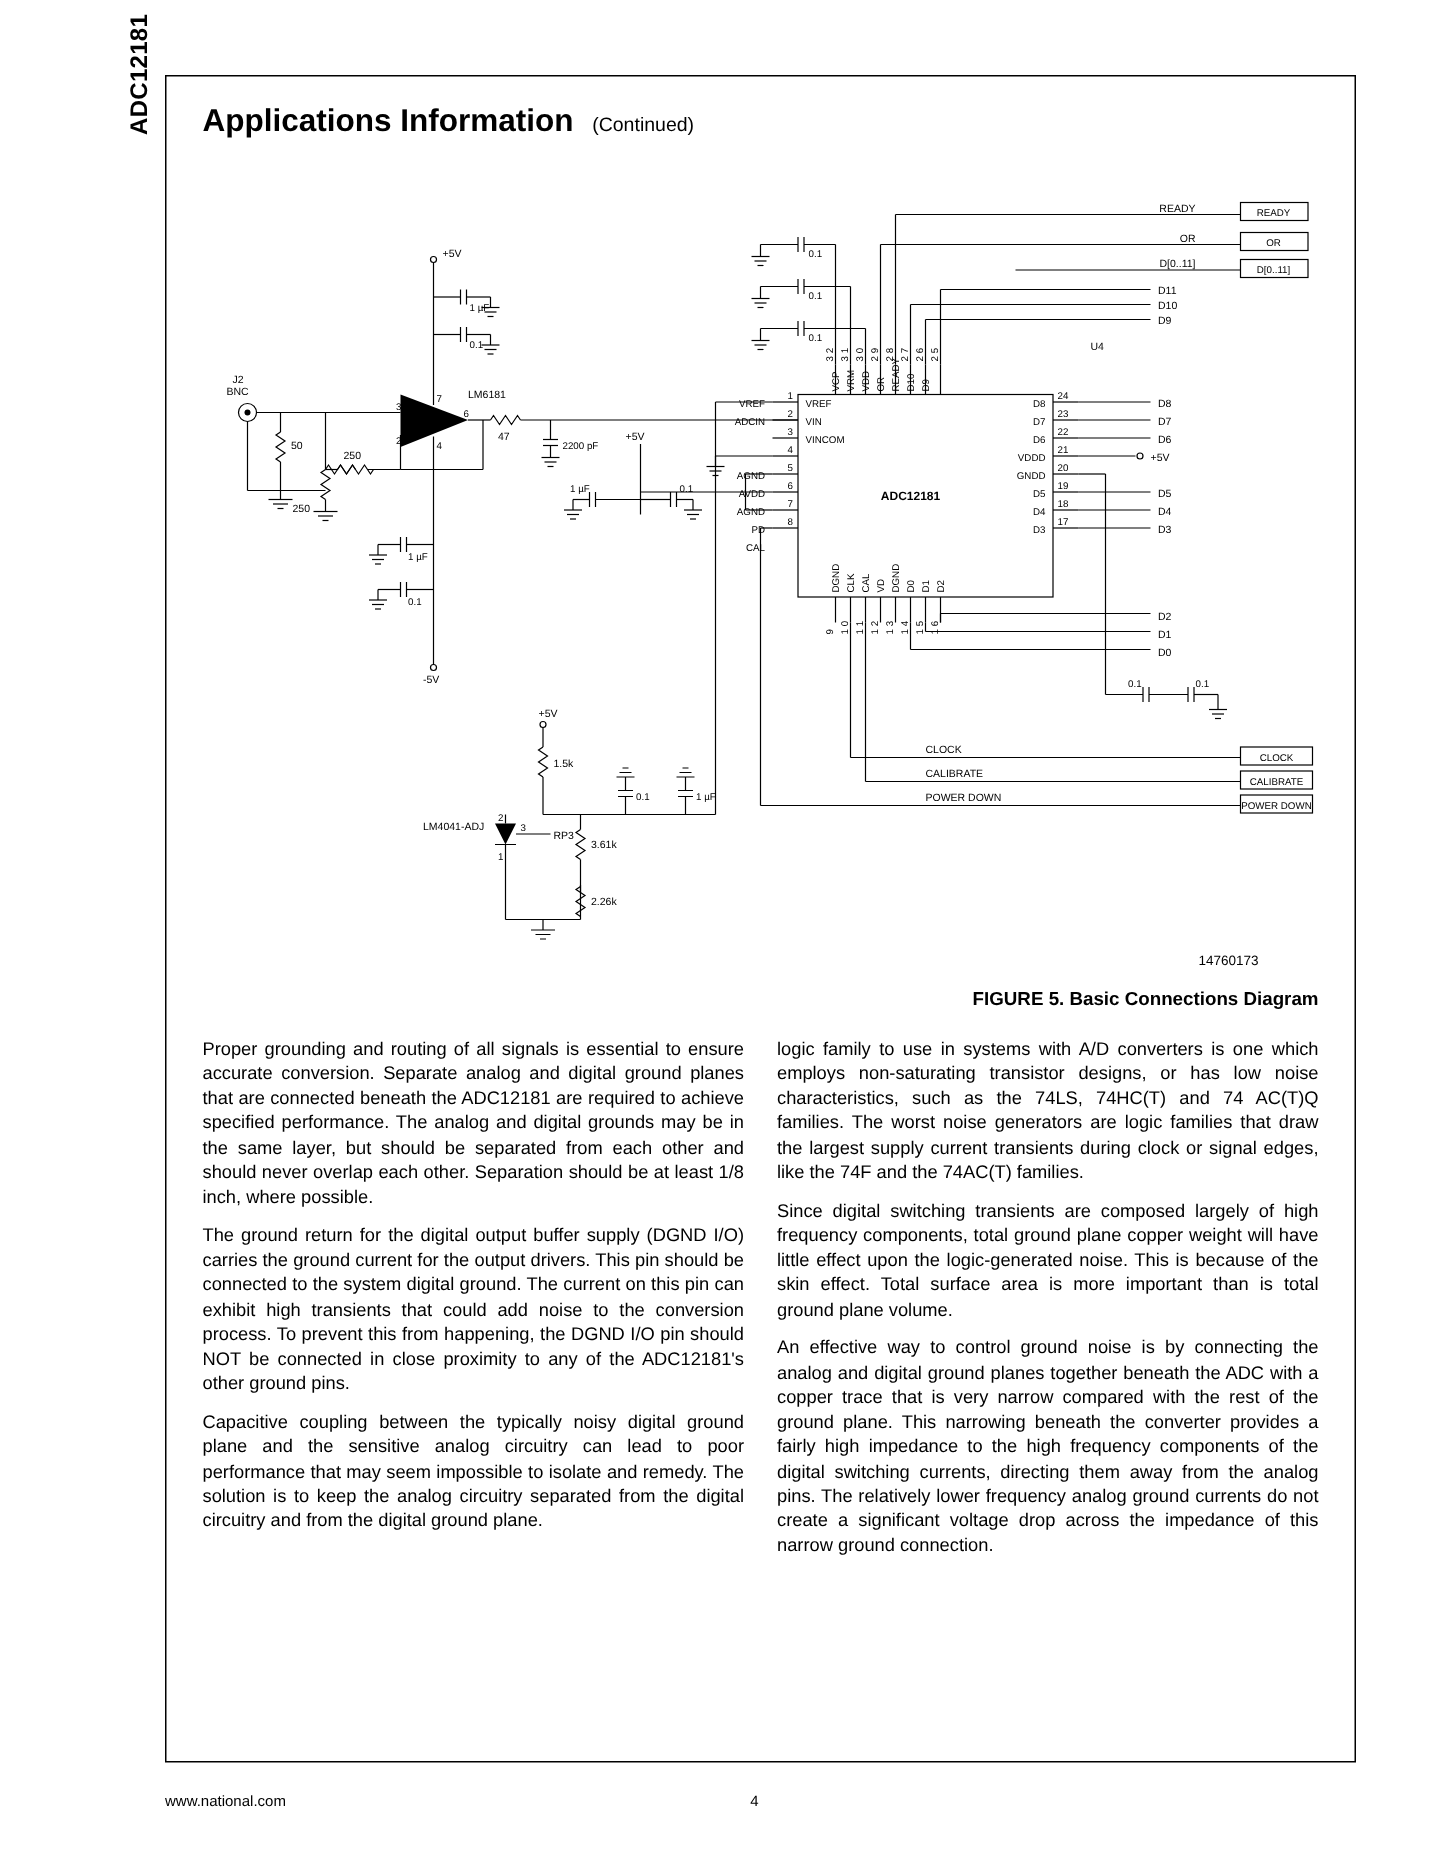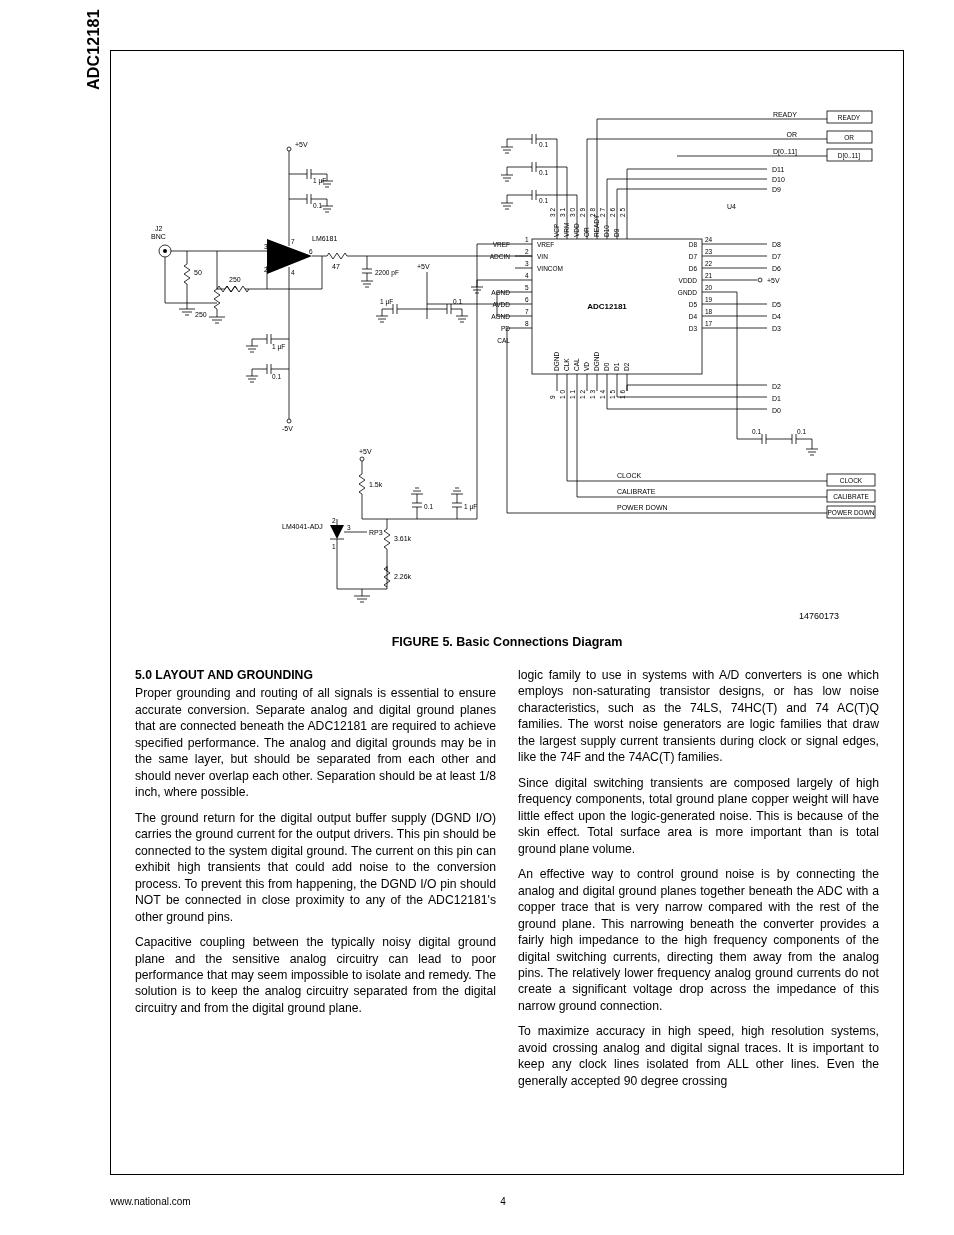--- a/index.html
+++ b/index.html
@@ -46,21 +46,21 @@
     margin-bottom: 8px;
   }
   .figure-area svg { display: block; margin: 0 auto; }
   .fig-id {
     text-align: right;
     font-size: 9px;
     margin-top: 2px;
     padding-right: 40px;
   }
   .fig-caption {
-    text-align: center;
+    text-align: right;
     font-size: 12.5px;
     font-weight: bold;
     margin-top: 14px;
     margin-bottom: 18px;
   }
   .columns {
     display: flex;
     gap: 22px;
     font-size: 12.2px;
     line-height: 1.35;
@@ -90,20 +90,24 @@
   .tb { font-weight: bold; }
   line, rect, polyline, path, circle { stroke: #000; stroke-width: 0.8; fill: none; }
   .fill { fill: #000; stroke: none; }
 </style>
 </head>
 <body>
 
 <div class="sidebar-title">ADC12181</div>
 
 <div class="main">
+  <div>
+    <span class="section-title">Applications Information</span>
+    <span class="continued">(Continued)</span>
+  </div>
 
   <div class="figure-area">
     <svg viewBox="0 0 740 520" width="740" height="520">
 
       <text x="18" y="142" class="t7">J2</text>
       <text x="14" y="150" class="t7">BNC</text>
       <circle cx="28" cy="162" r="6"></circle>
       <circle cx="28" cy="162" r="2" class="fill"></circle>
       <line x1="34" y1="162" x2="130" y2="162"></line>
 
@@ -528,30 +532,28 @@
 
       <line x1="340" y1="430" x2="340" y2="155"></line>
         <line x1="340" y1="155" x2="378" y2="155"></line>
     </svg>
     <div class="fig-id">14760173</div>
     <div class="fig-caption">FIGURE 5. Basic Connections Diagram</div>
   </div>
 
   <div class="columns">
     <div class="col">
-      <div class="sub-head">5.0 LAYOUT AND GROUNDING</div>
       <p class="para">Proper grounding and routing of all signals is essential to ensure accurate conversion. Separate analog and digital ground planes that are connected beneath the ADC12181 are required to achieve specified performance. The analog and digital grounds may be in the same layer, but should be separated from each other and should never overlap each other. Separation should be at least 1/8 inch, where possible.</p>
       <p class="para">The ground return for the digital output buffer supply (DGND I/O) carries the ground current for the output drivers. This pin should be connected to the system digital ground. The current on this pin can exhibit high transients that could add noise to the conversion process. To prevent this from happening, the DGND I/O pin should NOT be connected in close proximity to any of the ADC12181's other ground pins.</p>
       <p class="para">Capacitive coupling between the typically noisy digital ground plane and the sensitive analog circuitry can lead to poor performance that may seem impossible to isolate and remedy. The solution is to keep the analog circuitry separated from the digital circuitry and from the digital ground plane.</p>
     </div>
     <div class="col">
       <p class="para">logic family to use in systems with A/D converters is one which employs non-saturating transistor designs, or has low noise characteristics, such as the 74LS, 74HC(T) and 74 AC(T)Q families. The worst noise generators are logic families that draw the largest supply current transients during clock or signal edges, like the 74F and the 74AC(T) families.</p>
       <p class="para">Since digital switching transients are composed largely of high frequency components, total ground plane copper weight will have little effect upon the logic-generated noise. This is because of the skin effect. Total surface area is more important than is total ground plane volume.</p>
       <p class="para">An effective way to control ground noise is by connecting the analog and digital ground planes together beneath the ADC with a copper trace that is very narrow compared with the rest of the ground plane. This narrowing beneath the converter provides a fairly high impedance to the high frequency components of the digital switching currents, directing them away from the analog pins. The relatively lower frequency analog ground currents do not create a significant voltage drop across the impedance of this narrow ground connection.</p>
-      <p class="para">To maximize accuracy in high speed, high resolution systems, avoid crossing analog and digital signal traces. It is important to keep any clock lines isolated from ALL other lines. Even the generally accepted 90 degree crossing</p>
     </div>
   </div>
 </div>
 
 <div class="footer">
   <span>www.national.com</span>
   <span class="pagenum">4</span>
   <span></span>
 </div>
 

